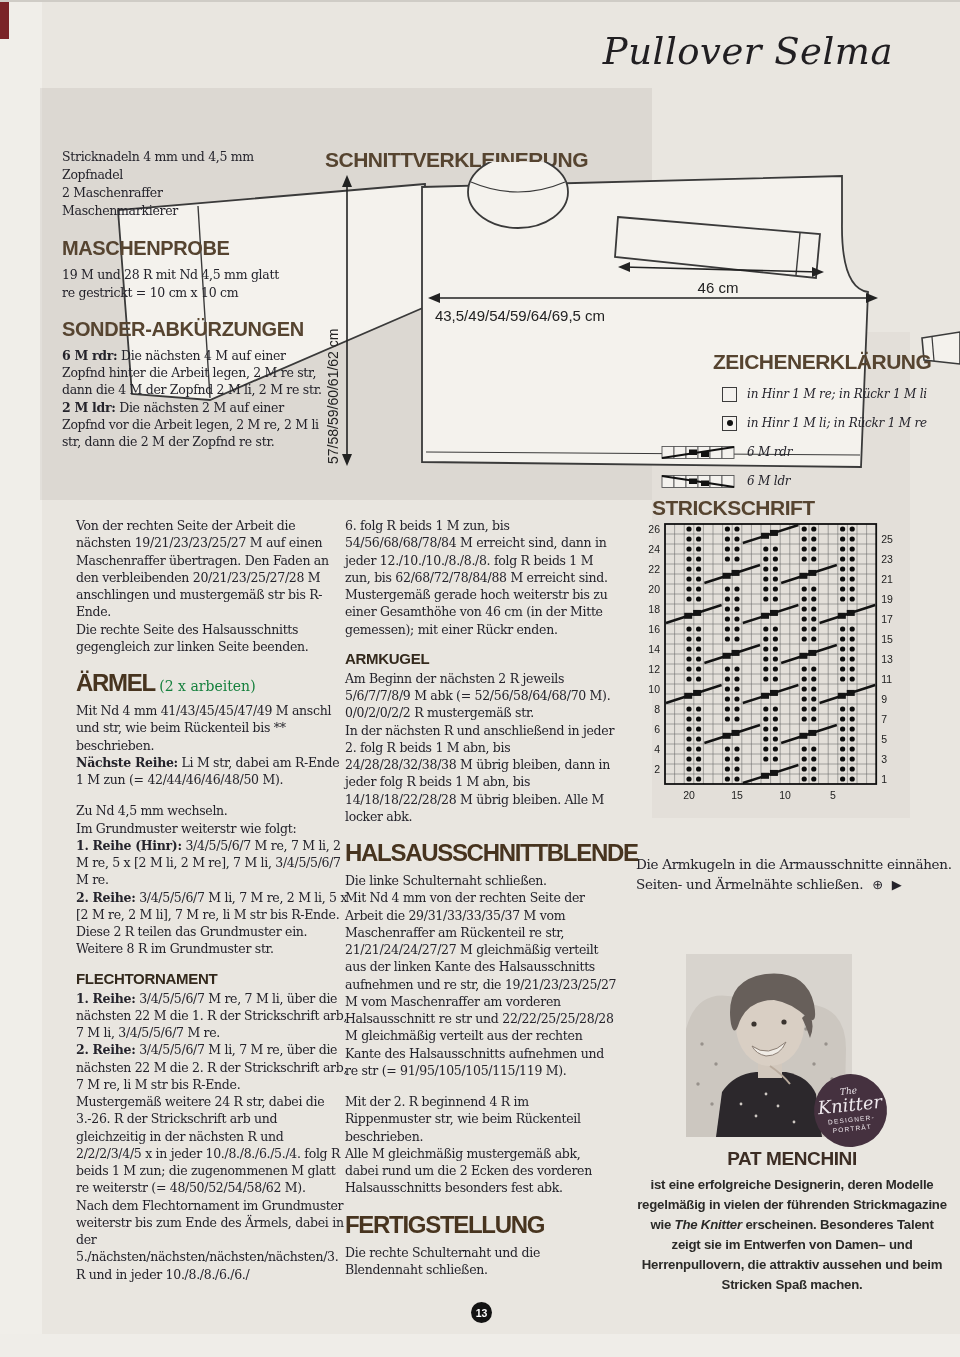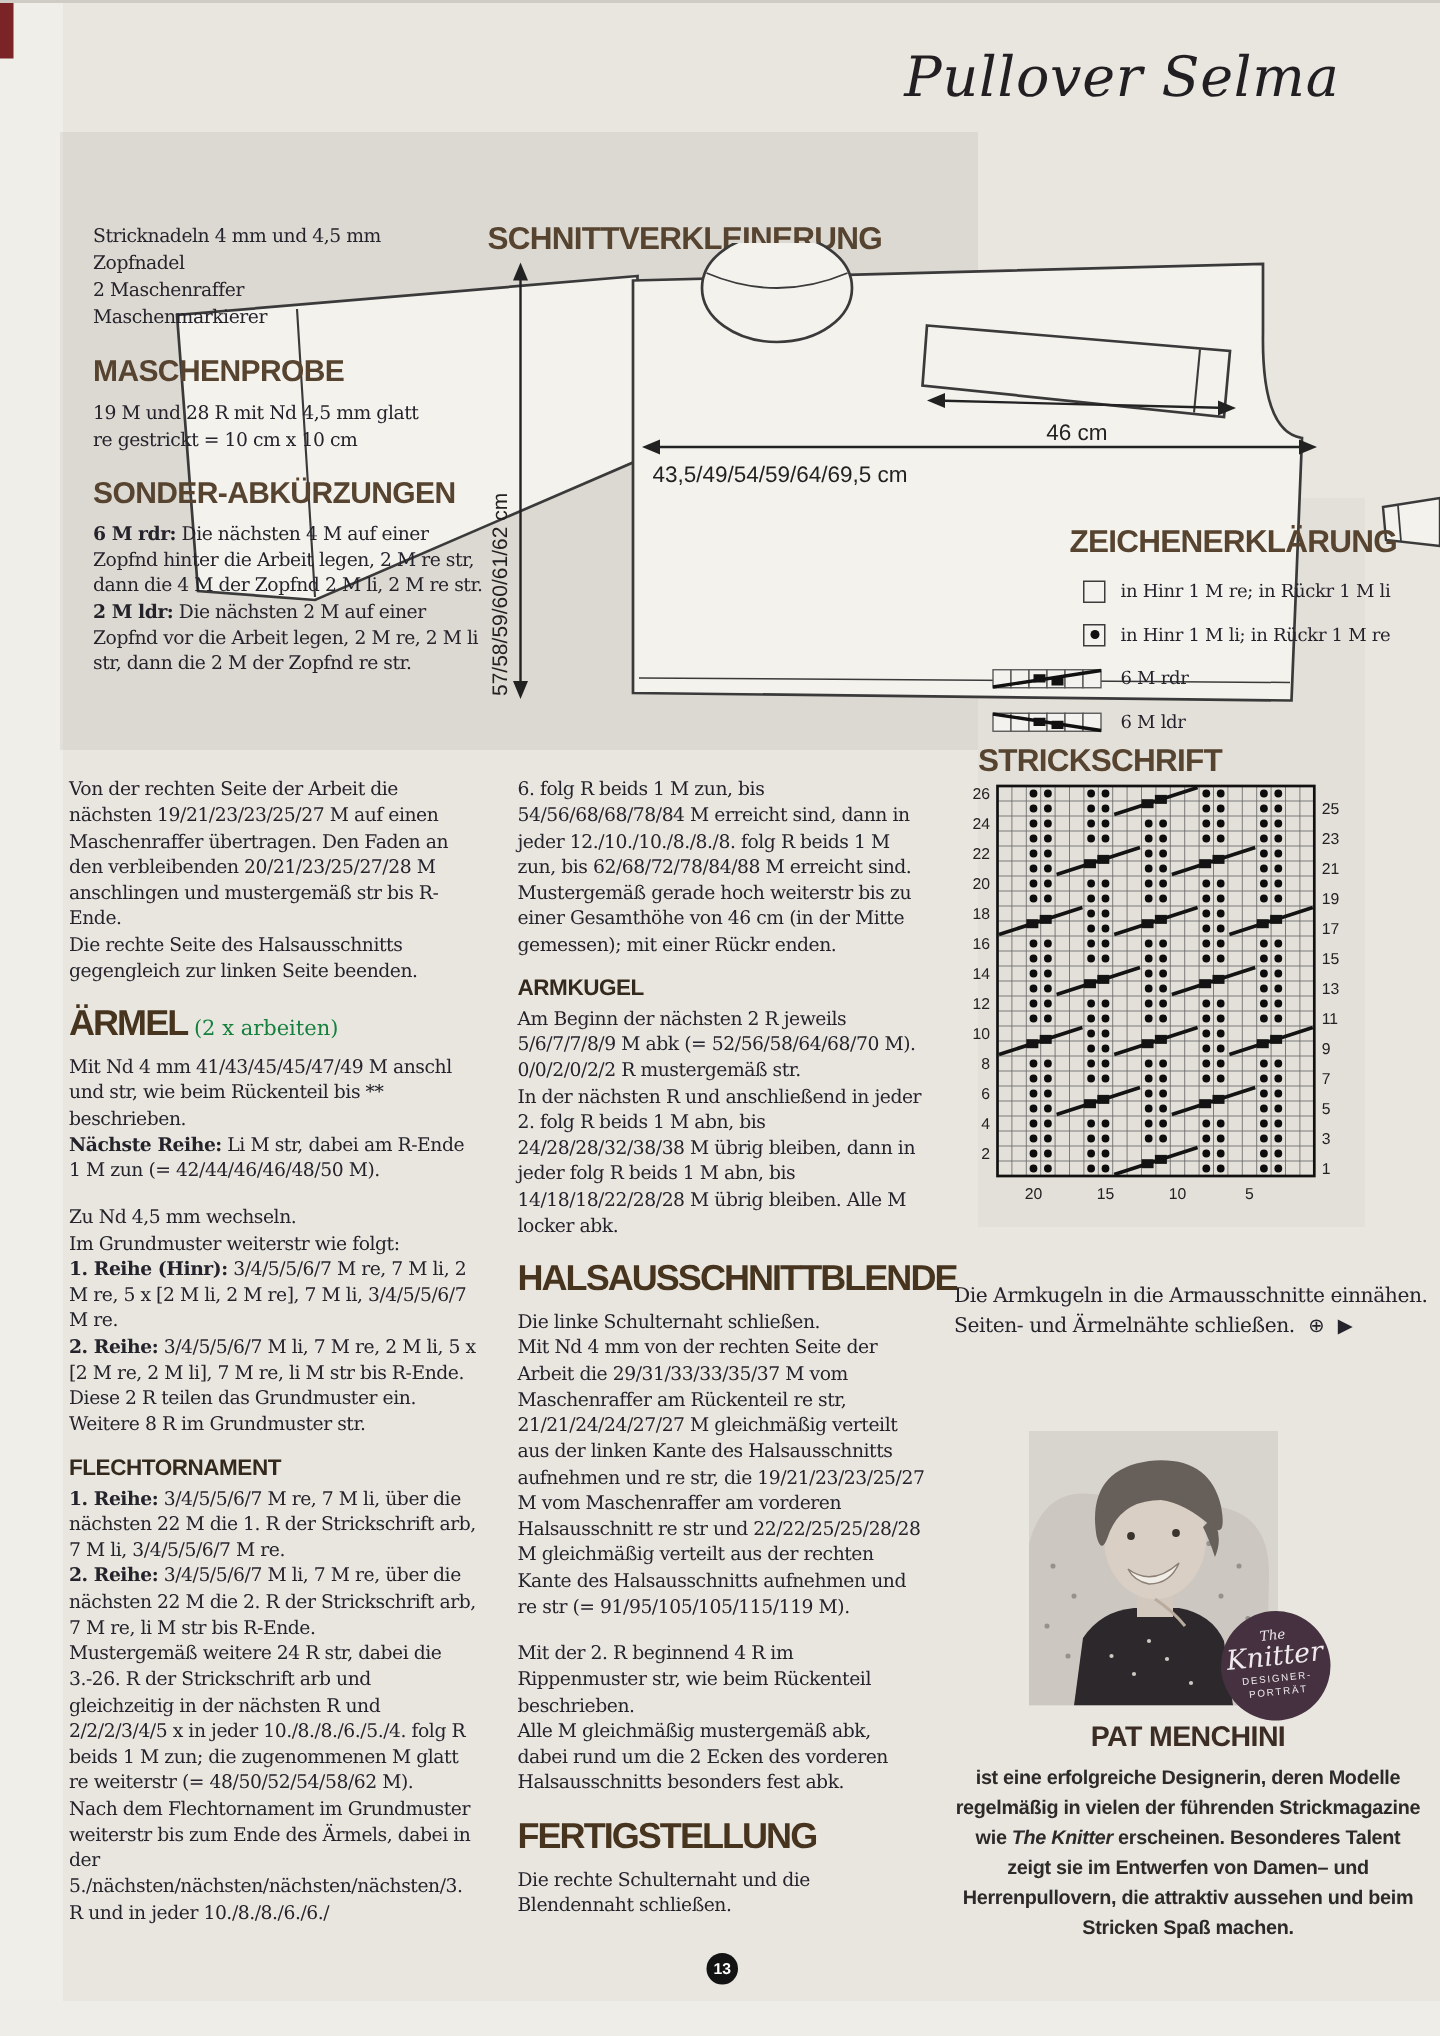--- a/index.html
+++ b/index.html
@@ -20,21 +20,21 @@
   .h1big .sfx{font-family:"DejaVu Serif",serif;font-weight:400;font-size:14px;letter-spacing:0;color:#15803d;}
   .h2{font-family:"Liberation Sans",sans-serif;font-weight:700;font-size:15px;letter-spacing:-0.3px;
       color:#33291c;margin:12px 0 3px 0;}
   .p{font-size:12.5px;line-height:1.38;letter-spacing:-0.3px;margin:0;}
   .p b{font-weight:700;}
   .line{font-size:12.5px;line-height:1.45;letter-spacing:-0.3px;}
   .gap{height:14px;}
   .sec-title{position:absolute;font-family:"Liberation Sans",sans-serif;font-weight:700;font-size:21px;
       letter-spacing:-0.5px;color:#564430;}
   
-  .legend-row{display:flex;align-items:center;height:24px;margin-bottom:5px;}
+  .legend-row{display:flex;align-items:center;height:24px;margin-bottom:5px;font-style:italic;}
   .legend-symcell{width:82px;display:flex;justify-content:flex-end;align-items:center;}
   .legend-sq{width:13px;height:13px;border:1.6px solid #3c3c3c;background:#f4f2ee;display:inline-flex;
       align-items:center;justify-content:center;}
   .legend-dot{width:6px;height:6px;border-radius:50%;background:#111;}
   .legend-label{font-size:12px;letter-spacing:-0.2px;margin-left:10px;font-family:"DejaVu Serif",serif;color:#24232b;}
   
   .note{position:absolute;left:636px;top:852px;width:316px;font-size:13.5px;line-height:1.5;
         letter-spacing:-0.3px;}
   .note .ico{font-family:"DejaVu Sans",sans-serif;font-size:13px;margin-left:5px;}
   .photo{position:absolute;left:686px;top:952px;width:166px;height:183px;}
@@ -539,21 +539,21 @@
       </div>
       <div class="h1">MASCHENPROBE</div>
       <div>
         <div class="line">19 M und 28 R mit Nd 4,5 mm glatt</div>
         <div class="line">re gestrickt = 10 cm x 10 cm</div>
       </div>
       <div class="h1">SONDER-ABKÜRZUNGEN</div>
       <div class="p"><b>6 M rdr:</b> Die nächsten 4 M auf einer Zopfnd hinter die Arbeit legen, 2 M re str, dann die 4 M der Zopfnd 2 M li, 2 M re str.</div>
       <div class="p"><b>2 M ldr:</b> Die nächsten 2 M auf einer Zopfnd vor die Arbeit legen, 2 M re, 2 M li str, dann die 2 M der Zopfnd re str.</div>
     </div>
-    <div class="col" style="left: 46px; top: 515px; width: 274px;">
+    <div class="col" style="left: 76px; top: 515px; width: 274px;">
       <div class="p">Von der rechten Seite der Arbeit die nächsten 19/21/23/23/25/27 M auf einen Maschenraffer übertragen. Den Faden an den verbleibenden 20/21/23/25/27/28 M anschlingen und mustergemäß str bis R-Ende.</div>
       <div class="p">Die rechte Seite des Halsausschnitts gegengleich zur linken Seite beenden.</div>
       <div class="h1big">ÄRMEL<span class="sfx"> (2 x arbeiten)</span></div>
       <div class="p">Mit Nd 4 mm 41/43/45/45/47/49 M anschl und str, wie beim Rückenteil bis ** beschrieben.</div>
       <div class="p"><b>Nächste Reihe:</b> Li M str, dabei am R-Ende 1 M zun (= 42/44/46/46/48/50 M).</div>
       <div class="gap"></div>
       <div class="p">Zu Nd 4,5 mm wechseln.</div>
       <div class="p">Im Grundmuster weiterstr wie folgt:</div>
       <div class="p"><b>1. Reihe (Hinr):</b> 3/4/5/5/6/7 M re, 7 M li, 2 M re, 5 x [2 M li, 2 M re], 7 M li, 3/4/5/5/6/7 M re.</div>
       <div class="p"><b>2. Reihe:</b> 3/4/5/5/6/7 M li, 7 M re, 2 M li, 5 x [2 M re, 2 M li], 7 M re, li M str bis R-Ende.</div>

